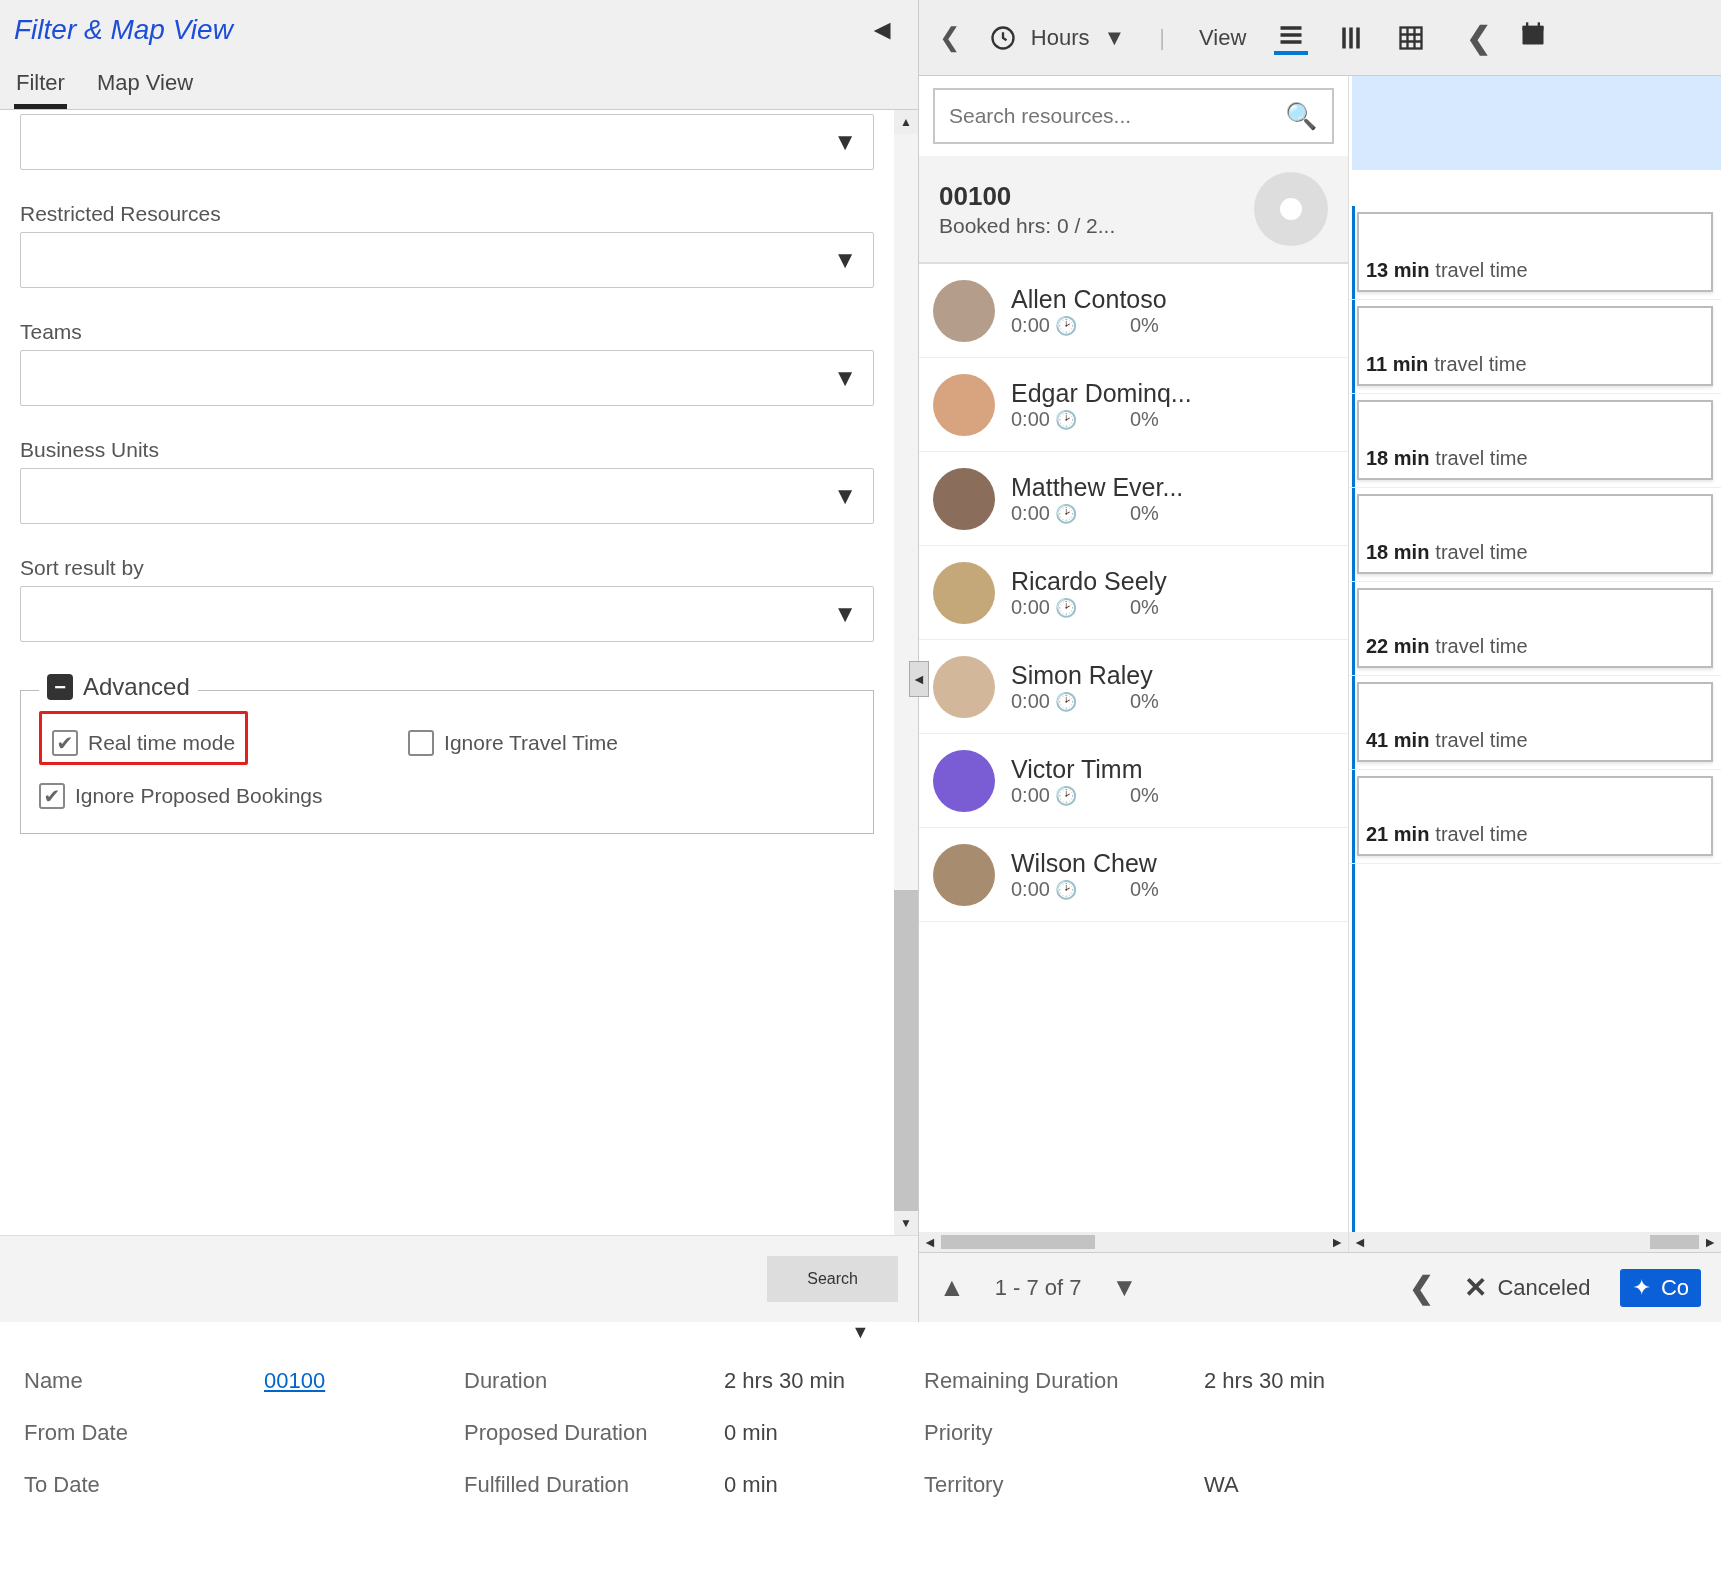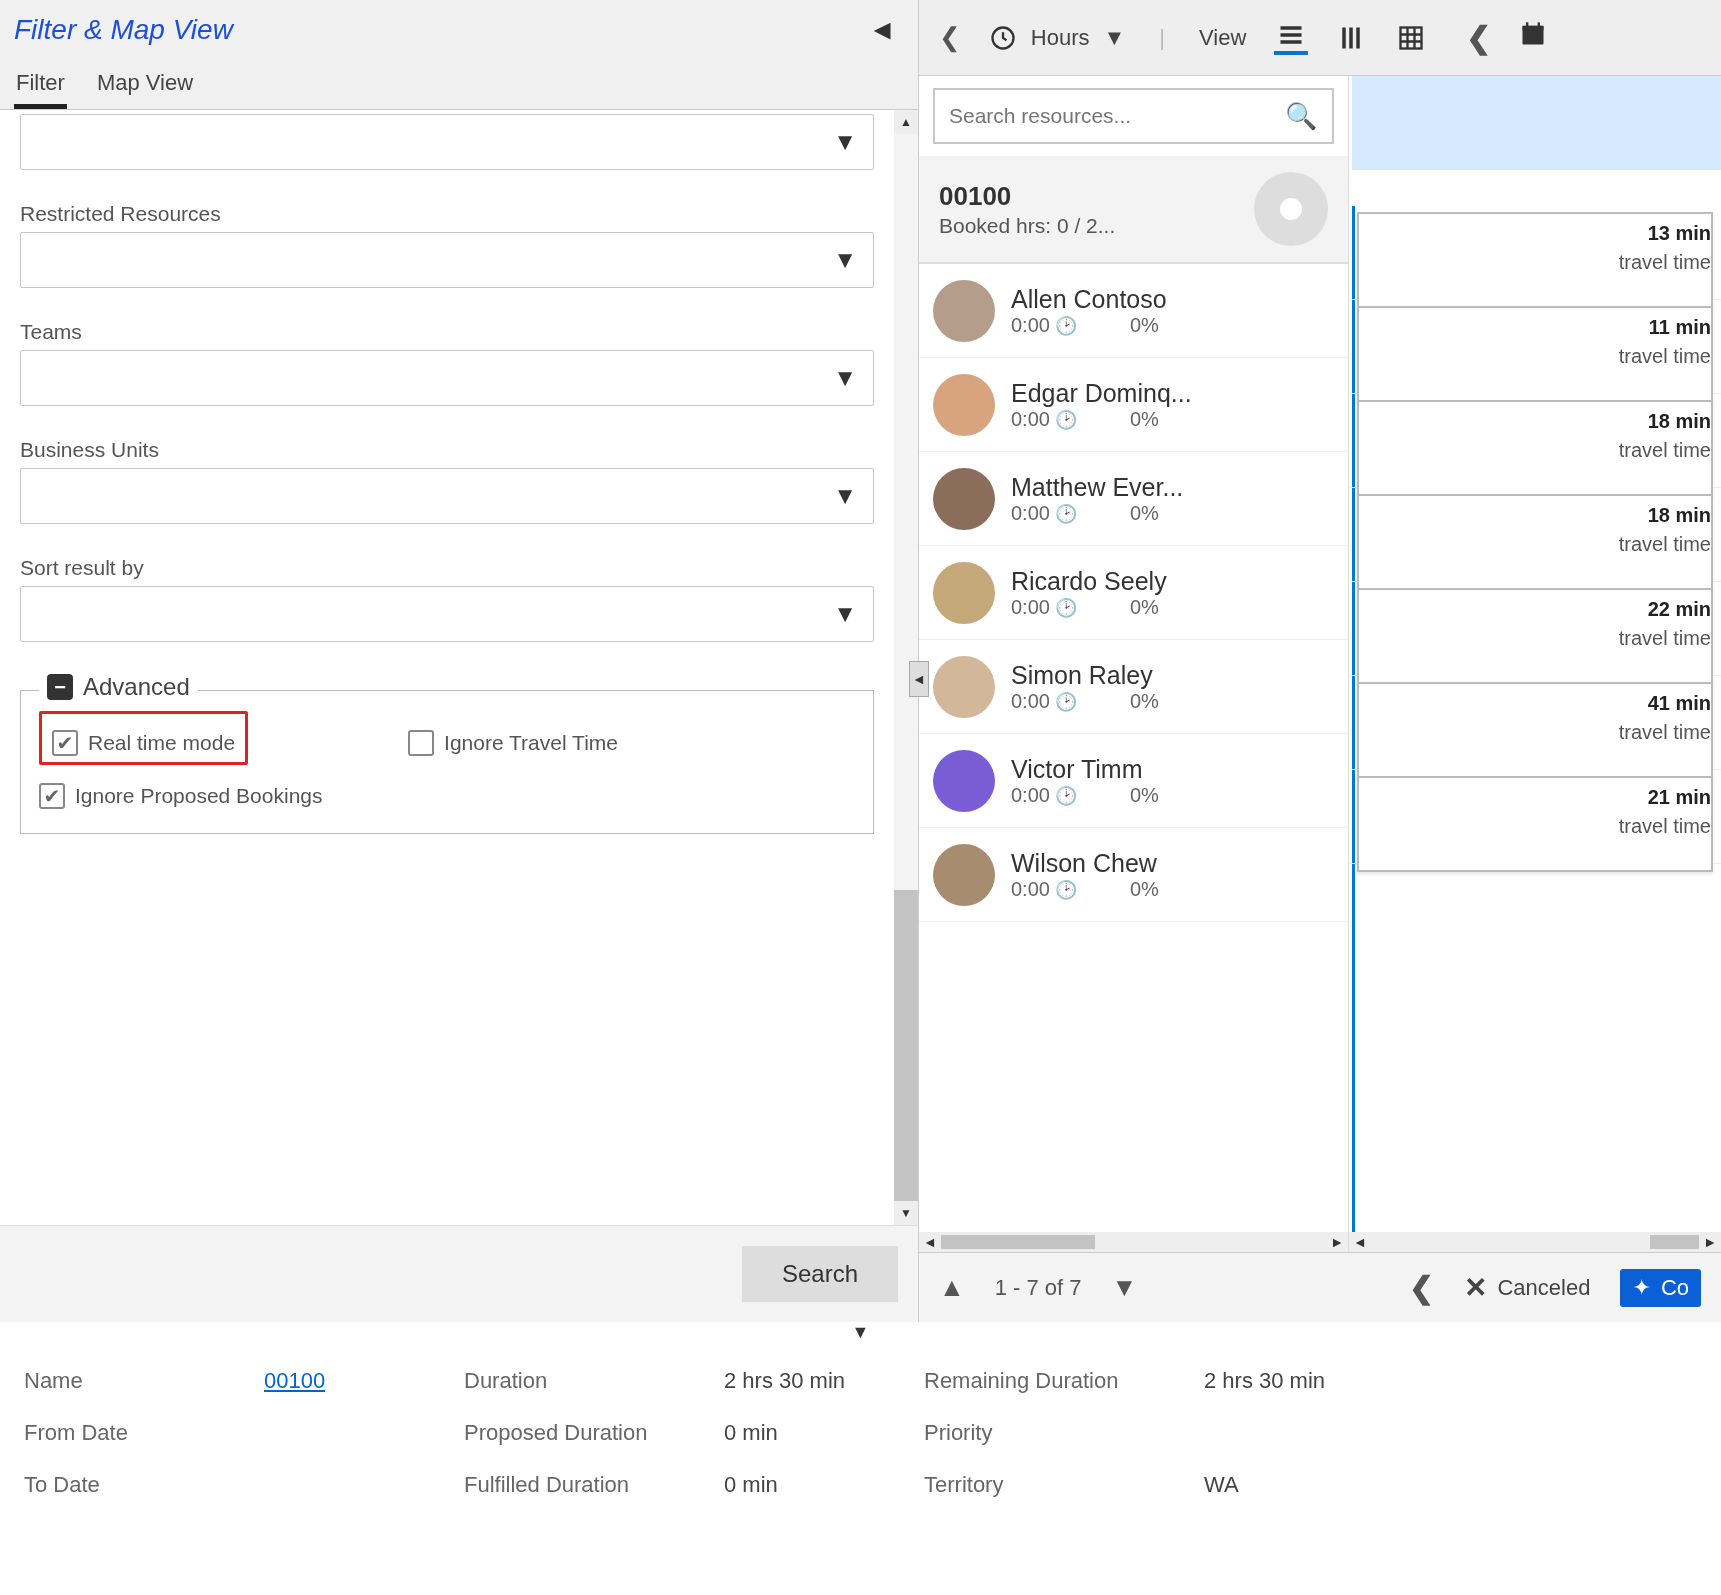--- a/index.html
+++ b/index.html
@@ -21,21 +21,21 @@
   .scroll-thumb { position:absolute; right:0; width:24px; background:#c3c3c3;}
   .advanced-box { border:1px solid #bbb; margin:48px 0 10px 0; padding:20px 18px 24px 18px; position:relative;}
   .adv-legend { position:absolute; top:-18px; left:18px; background:#fff; padding:0 8px; font-size:24px; color:#444; display:flex; align-items:center; gap:10px;}
   .adv-legend .collapse-icon { width:26px; height:26px; background:#333; border-radius:4px; display:flex; align-items:center; justify-content:center; color:#fff; font-size:20px; font-weight:700;}
   .adv-row { display:flex; gap:40px; flex-wrap:wrap;}
   .check { display:flex; align-items:center; gap:10px; font-size:21px; color:#555; margin-top:10px; cursor:pointer;}
   .check .box { width:26px; height:26px; border:2px solid #888; border-radius:3px; display:flex; align-items:center; justify-content:center; font-size:18px; color:#666;}
   .check .box.checked::after { content:"✔"; color:#666; font-size:20px;}
   .highlight-red { border:3px solid #e32020; padding:6px 10px; border-radius:2px;}
   .search-bar { background:#f3f3f3; padding:20px; display:flex; justify-content:flex-end; border-top:1px solid #ddd;}
-  .search-btn { background:#ddd; border:none; padding:14px 40px; font-size:24px; color:#333; cursor:pointer;}
+  .search-btn { background:#ddd; border:none; padding:14px 40px; font-size:16px; color:#333; cursor:pointer;}
   
   .right-pane { flex:1; display:flex; flex-direction:column; background:#f5f5f5; position:relative;}
   .toolbar { height:76px; background:#eee; border-bottom:1px solid #ccc; display:flex; align-items:center; padding:0 20px; gap:28px; font-size:22px; color:#444;}
   .tb-icon { font-size:26px; color:#555; cursor:pointer;}
   .tb-sep { color:#bbb; margin:0 6px;}
   .tb-drop { display:flex; align-items:center; gap:14px; cursor:pointer;}
   .tb-view-icons { display:flex; gap:26px; align-items:center;}
   .tb-view-icons .vicon { width:34px; height:34px; display:flex; align-items:center; justify-content:center; font-size:28px; color:#333; cursor:pointer;}
   .tb-view-icons .vicon.active { border-bottom:4px solid #0078d4; padding-bottom:2px;}
   
@@ -55,21 +55,21 @@
   .res-name { font-size:25px; color:#333; white-space:nowrap; overflow:hidden; text-overflow:ellipsis;}
   .res-sub { font-size:20px; color:#666; display:flex; gap:22px; align-items:center;}
   .res-sub .clock { font-size:18px;}
   
   .timeline-col { flex:1; background:#fff; display:flex; flex-direction:column; position:relative; overflow:hidden;}
   .time-header { height:60px; border-bottom:2px solid #ccc; display:flex; align-items:center; font-size:21px; color:#444; position:relative; overflow:hidden;}
   .time-header .hcell { width:120px; text-align:center; border-left:1px solid #ddd; flex-shrink:0;}
   .tl-rows { flex:1; overflow:hidden; position:relative;}
   .tl-row { height:94px; border-bottom:1px solid #eee; position:relative;}
   .tl-avail { position:absolute; left:3px; top:0; height:94px; background:#d6e9ff;}
-  .tl-travel { position:absolute; left:8px; right:8px; top:6px; height:96px; background:#fff; border:2px solid #bbb; box-shadow:0 2px 3px rgba(0,0,0,.1); display:flex; align-items:flex-end; padding:8px 0; font-size:20px; color:#555; gap:6px;flex-direction:column;}
+  .tl-travel { position:absolute; left:8px; right:8px; top:6px; height:80px; background:#fff; border:2px solid #bbb; box-shadow:0 2px 3px rgba(0,0,0,.1); display:flex; align-items:flex-end; padding:8px 7px; font-size:20px; color:#555; gap:6px;}
   .tl-travel b { color:#222; font-weight:600;}
   .blue-line { position:absolute; left:3px; top:0; bottom:0; width:3px; background:#0078d4;}
   
   .paging { height:70px; background:#f3f3f3; border-top:1px solid #ccc; display:flex; align-items:center; padding:0 20px; gap:30px; font-size:22px; color:#555;}
   .paging .spacer{flex:1;}
   .status-chip { display:flex; align-items:center; gap:10px; font-size:22px; color:#444;}
   .status-chip.blue { background:#0b5fd7; color:#fff; padding:6px 12px; border-radius:3px;}
   .split-handle { position:absolute; left:-10px; top:50%; width:20px; height:36px; background:#ddd; border:1px solid #aaa; display:flex; align-items:center; justify-content:center; font-size:14px; color:#333; cursor:pointer;}
   .bottom-handle { width:100%; height:20px; display:flex; align-items:center; justify-content:center; background:#fff;}
   .bottom-handle span{font-size:18px; color:#333;}

